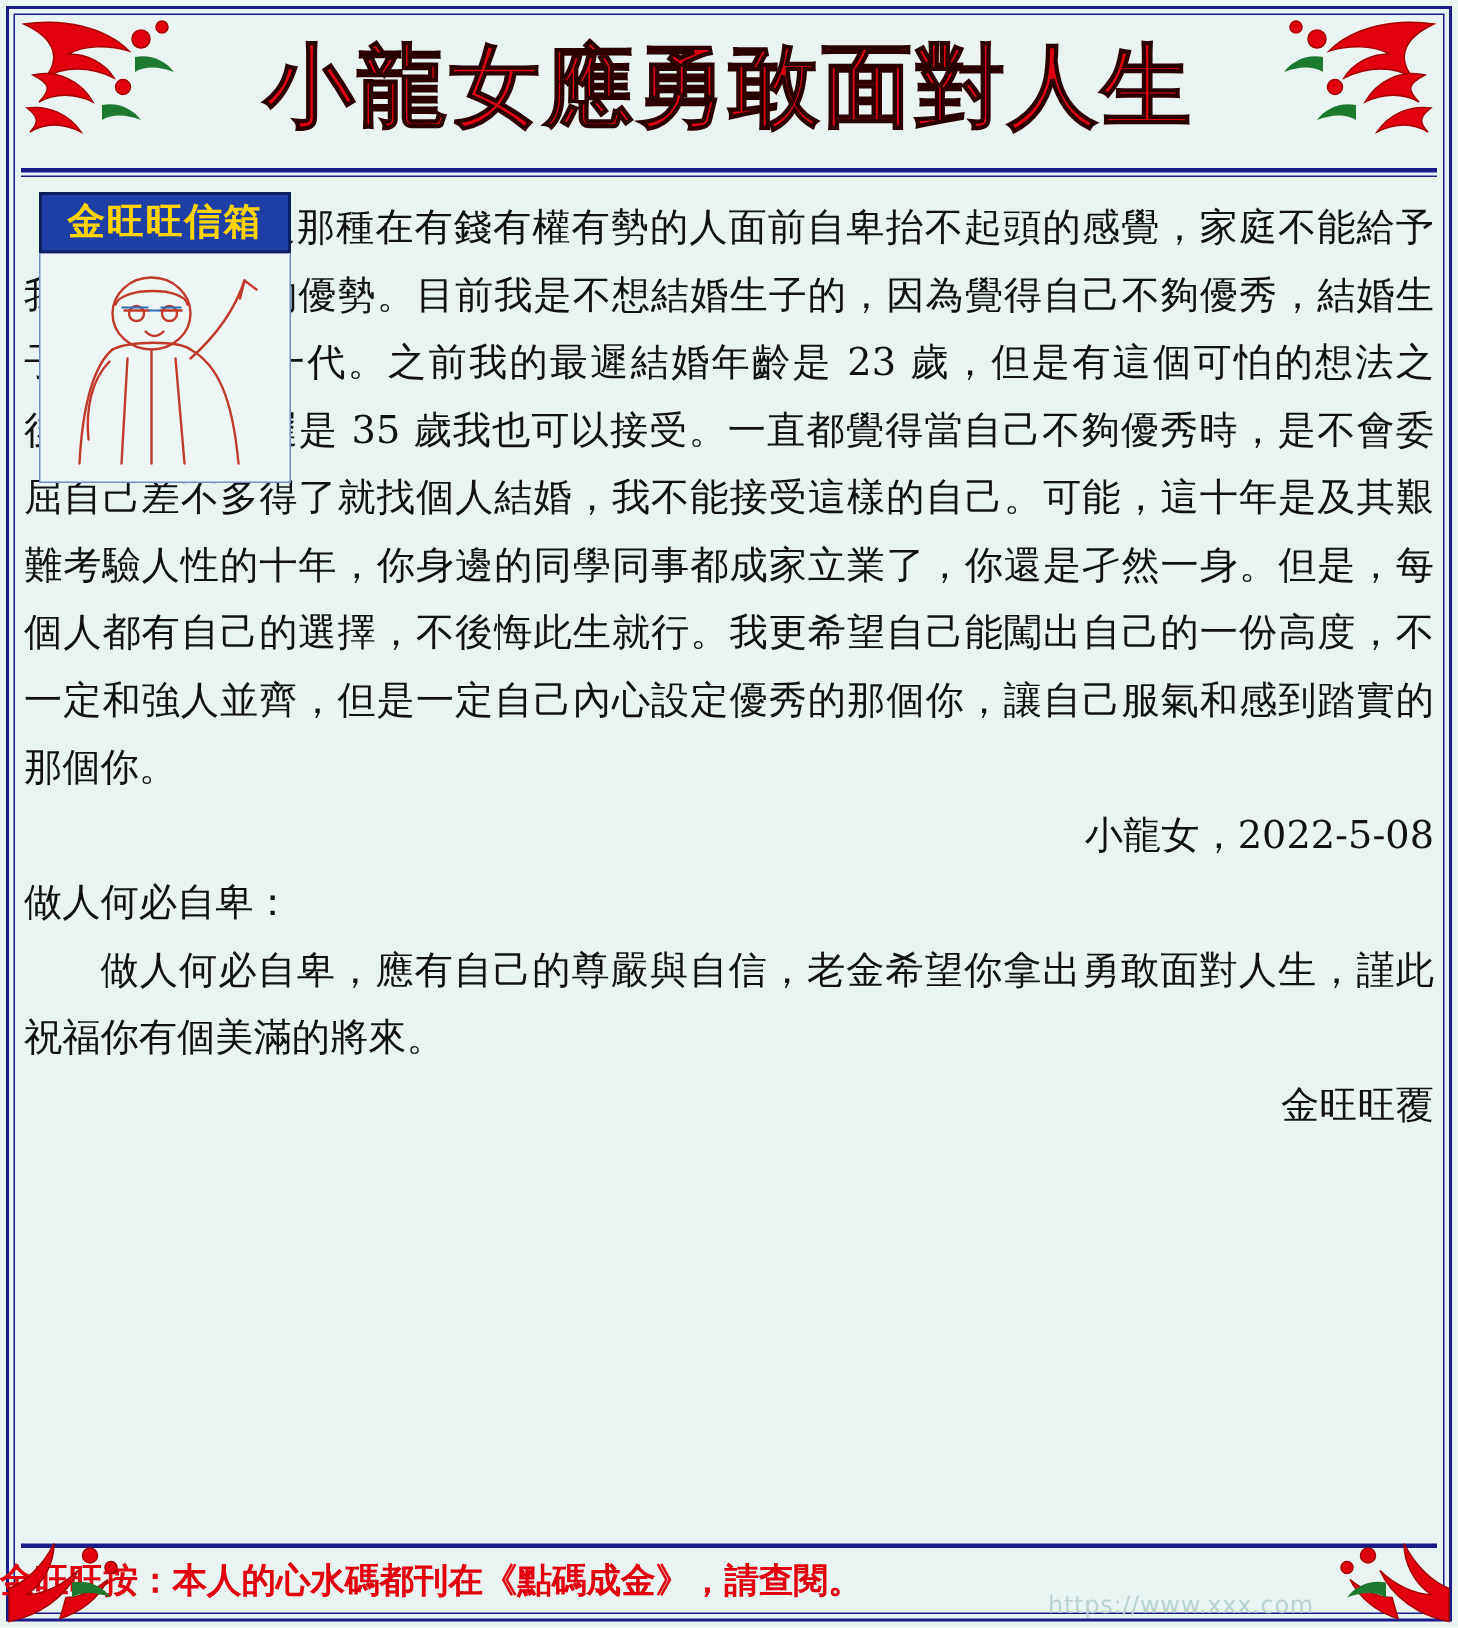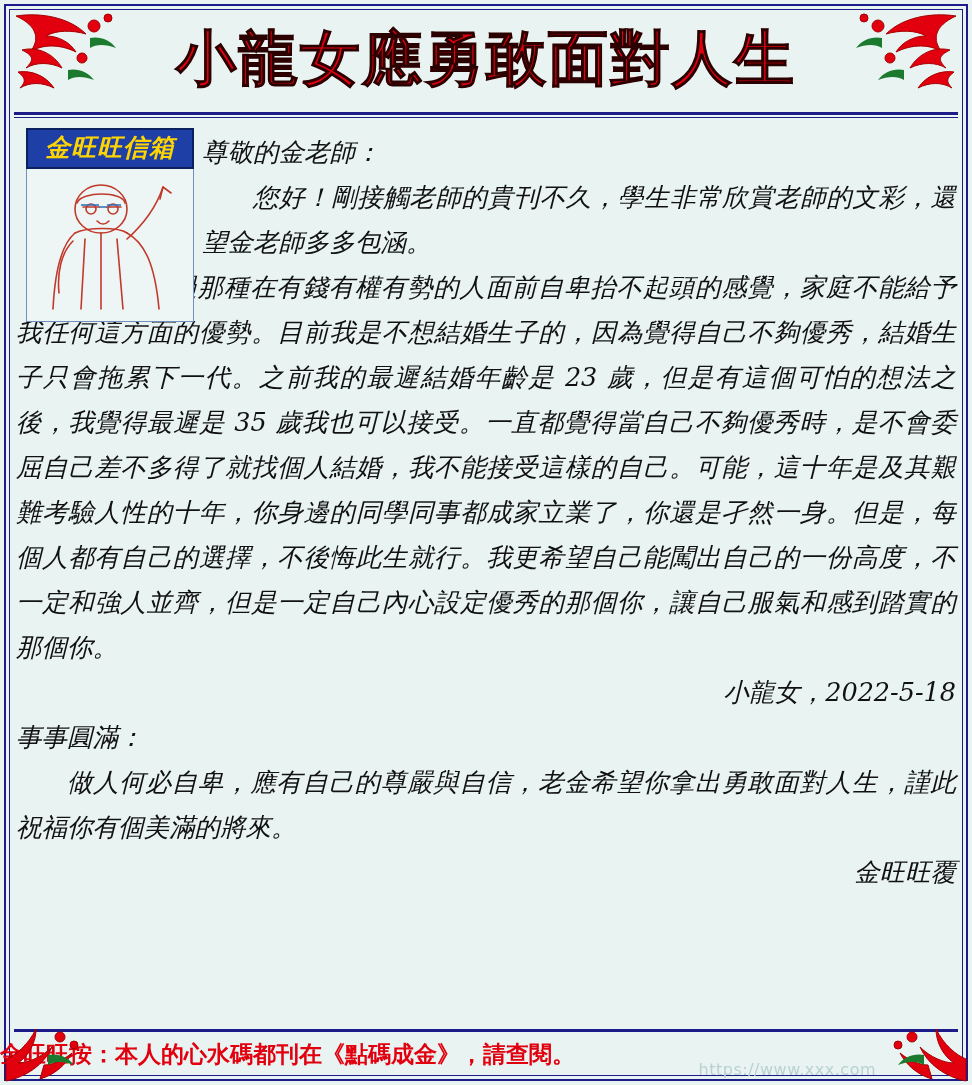--- a/index.html
+++ b/index.html
@@ -75,21 +75,20 @@
   .divider.thin {
     height: 1px;
     margin-top: 2px;
   }
 
   
   .body-wrap {
     position: relative;
     margin: 0 16px;
     padding-top: 8px;
-    font-style: italic;
   }
   .mailbox {
     position: absolute;
     left: 10px;
     top: 10px;
     width: 168px;
   }
   .mailbox-label {
     background: #1d3fa6;
     border: 2px solid #0c1f5e;
@@ -266,28 +265,24 @@
             <path d="M46 72 C34 84 30 104 32 124"></path>
           </g>
           <g stroke="#2b6fb5" stroke-width="1.4" fill="none">
             <path d="M54 36 h18 M80 36 h14 M72 38 l8 0"></path>
           </g>
         </svg>
       </div>
     </div>
 
     <div class="letter">
-      <div class="p-indent-wrap">
-        <p>尊敬的金老師：</p>
-        <p class="indent">您好！剛接觸老師的貴刊不久，學生非常欣賞老師的文彩，還望金老師多多包涵。</p>
-      </div>
       <p class="indent full">學生體會過那種在有錢有權有勢的人面前自卑抬不起頭的感覺，家庭不能給予我任何這方面的優勢。目前我是不想結婚生子的，因為覺得自己不夠優秀，結婚生子只會拖累下一代。之前我的最遲結婚年齡是 23 歲，但是有這個可怕的想法之後，我覺得最遲是 35 歲我也可以接受。一直都覺得當自己不夠優秀時，是不會委屈自己差不多得了就找個人結婚，我不能接受這樣的自己。可能，這十年是及其艱難考驗人性的十年，你身邊的同學同事都成家立業了，你還是孑然一身。但是，每個人都有自己的選擇，不後悔此生就行。我更希望自己能闖出自己的一份高度，不一定和強人並齊，但是一定自己內心設定優秀的那個你，讓自己服氣和感到踏實的那個你。</p>
-      <p class="sign">小龍女，2022-5-18</p>
-
-      <p class="reply-head">事事圓滿：</p>
+      <p class="sign">小龍女，2022-5-08</p>
+
+      <p class="reply-head">做人何必自卑：</p>
       <p class="indent">做人何必自卑，應有自己的尊嚴與自信，老金希望你拿出勇敢面對人生，謹此祝福你有個美滿的將來。</p>
       <p class="reply-sign">金旺旺覆</p>
     </div>
   </div>
 
   <div class="footer">
     <div class="footer-divider"></div>
     <div class="footer-note">金旺旺按：本人的心水碼都刊在《點碼成金》，請查閱。</div>
 
     <div class="orn-bl">

